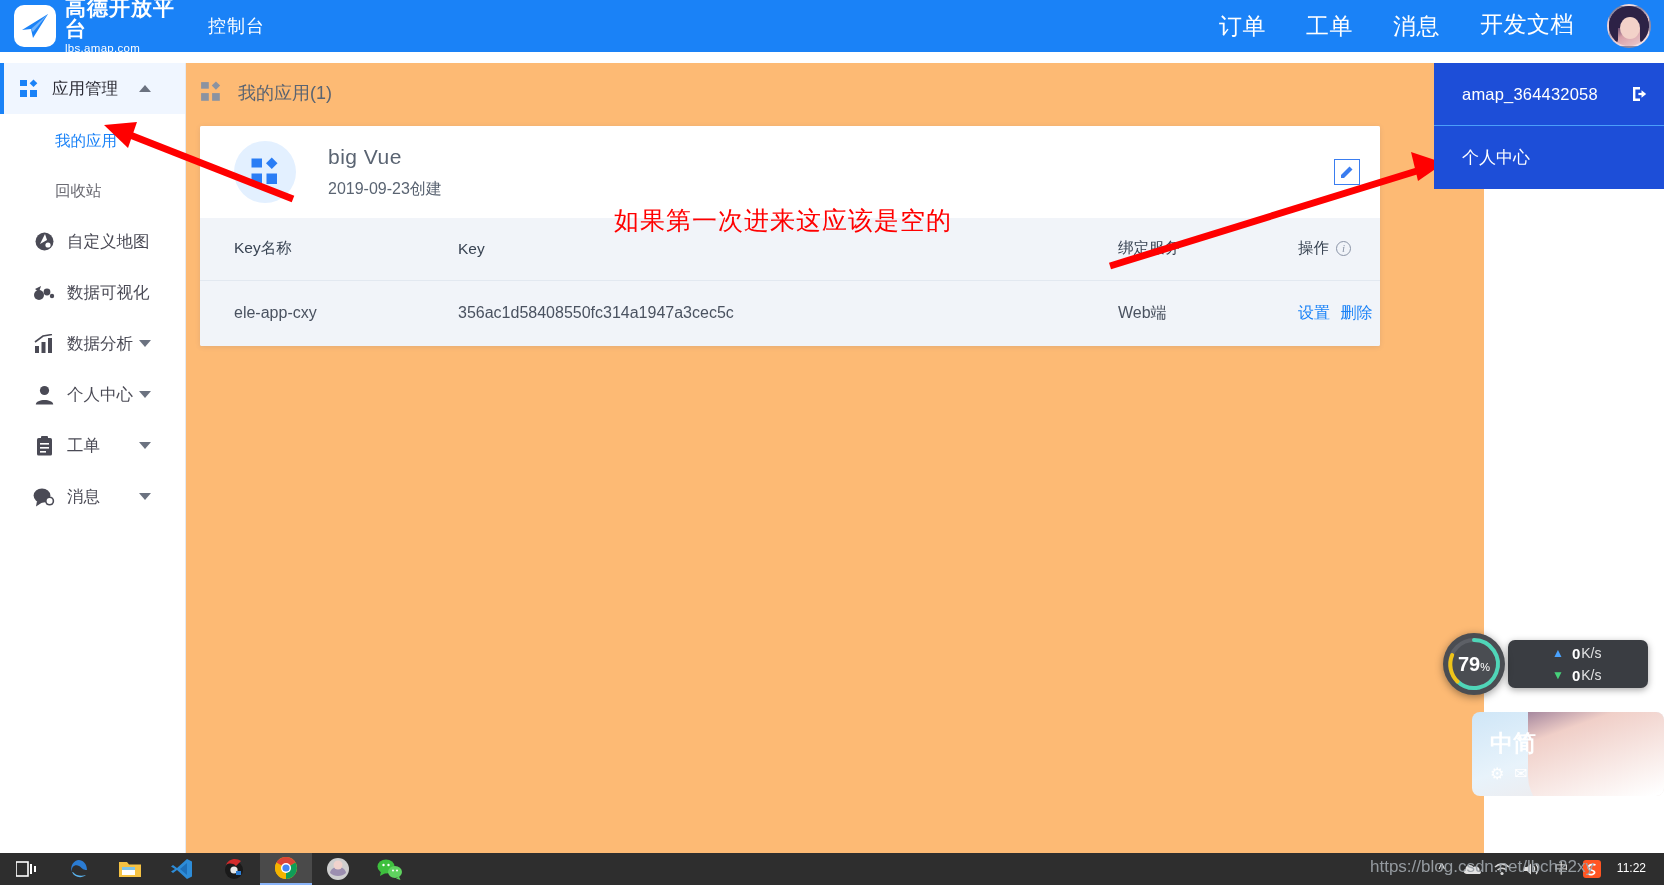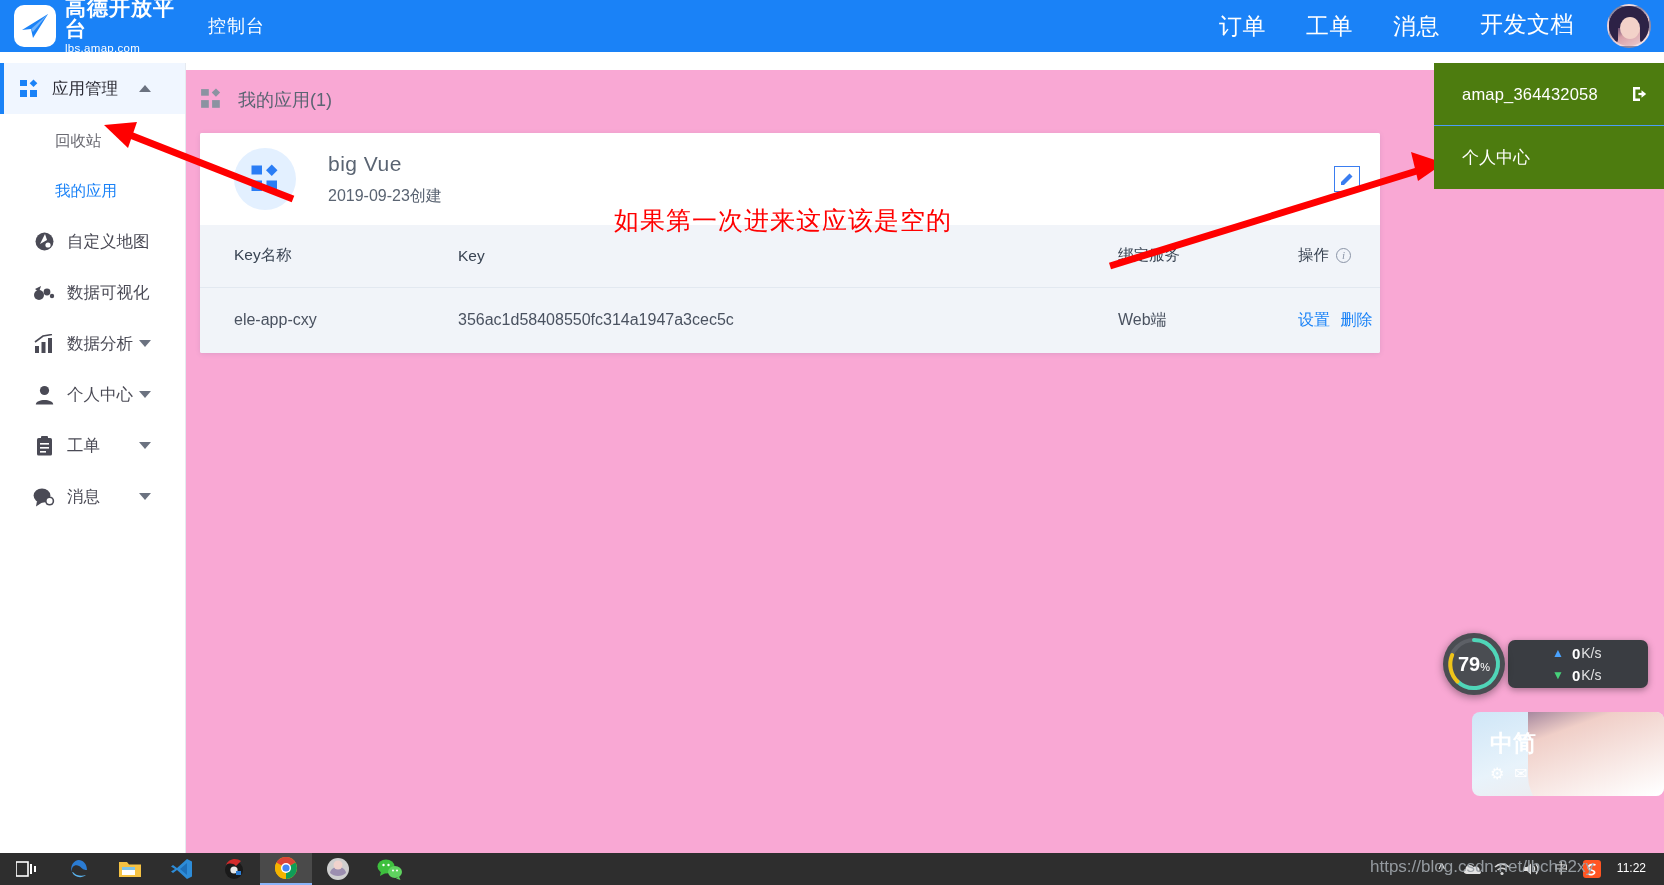--- a/index.html
+++ b/index.html
@@ -63,21 +63,21 @@
     background: #2d2246; left: 0px; top: 8px;
   }
   .avatar .hair3 {
     position: absolute; width: 9px; height: 30px; border-radius: 6px;
     background: #2d2246; right: 0px; top: 8px;
   }
 
   
   .user-dropdown {
     position: absolute; top: 63px; left: 1434px;
-    width: 230px; background: #4d7c0f; z-index: 40;
+    width: 230px; background: #1d4ed8; z-index: 40;
   }
   .dd-row {
     height: 63px; display: flex; align-items: center;
     padding: 0 14px 0 28px; color: #fff; font-size: 17px; cursor: pointer;
   }
   .dd-row.top { border-bottom: 1px solid #4b9ef9; justify-content: space-between; }
   .dd-name { font-size: 16.5px; letter-spacing: .2px; }
   .logout-icon { width: 20px; height: 20px; }
 
   
@@ -107,22 +107,22 @@
   .caret.down { border-top: 7px solid #6b7280; }
   .side-sub {
     height: 50px; display: flex; align-items: center;
     padding-left: 55px; font-size: 15.5px; color: #6a6a72; cursor: pointer;
   }
   .side-sub.active { color: #1a82f7; }
   .side-group { margin-top: 2px; }
 
   
   .main {
-    position: absolute; top: 70px; left: 186px;
-    width: 1478px; height: 790px; background: #f9a8d4;
+    position: absolute; top: 63px; left: 186px;
+    width: 1298px; height: 790px; background: #fdba74;
   }
   .page-head {
     height: 60px; display: flex; align-items: center; padding-left: 14px;
   }
   .page-head .ph-icon { width: 24px; height: 24px; margin-right: 14px; }
   .page-head .ph-title { font-size: 18px; color: #5a6472; }
 
   .card {
     margin: 3px 120px 0 14px;
     background: #f1f4f9;
@@ -292,25 +292,25 @@
           <rect x="1" y="11" width="7" height="7" fill="#1a82f7"></rect>
           <rect x="11" y="11" width="7" height="7" fill="#1a82f7"></rect>
           <rect x="11.8" y="1.5" width="5.4" height="5.4" fill="#1a82f7" transform="rotate(45 14.5 4.2)"></rect>
         </svg>
       </span>
       <span>应用管理</span>
       <span class="caret up"></span>
     </div>
 
     <div class="side-group">
+      <div class="side-sub active">
+        <span>我的应用</span>
+      </div>
       <div class="side-sub">
         <span>回收站</span>
-      </div>
-      <div class="side-sub active">
-        <span>我的应用</span>
       </div>
     </div>
 
     <div class="side-item">
       <span class="side-icon">
         <svg width="21" height="21" viewBox="0 0 21 21">
           <circle cx="10.5" cy="10.5" r="9" fill="#4a4a55"></circle>
           <path d="M6 13 L11 3 L13 9 Z" fill="#ffffff"></path>
           <circle cx="14" cy="14" r="2.6" fill="#ffffff"></circle>
         </svg>

